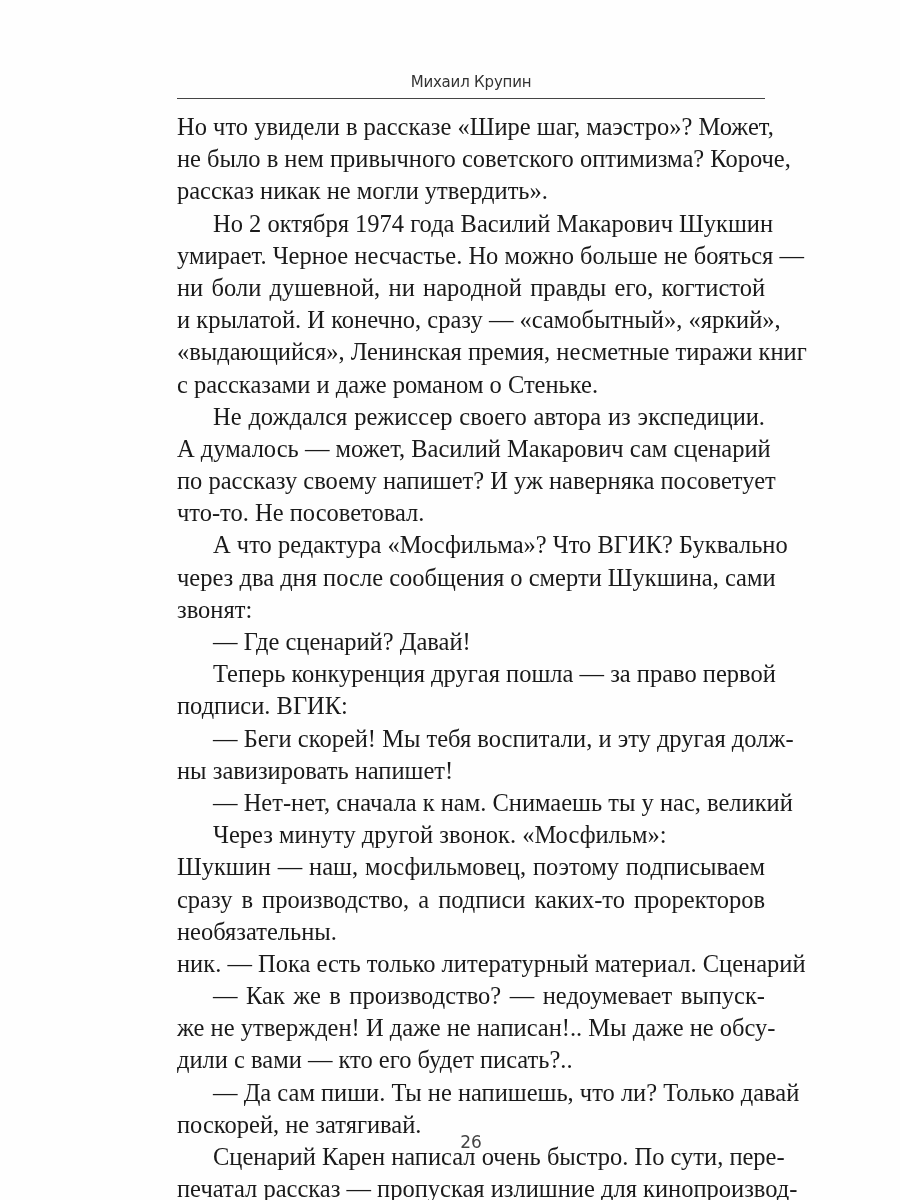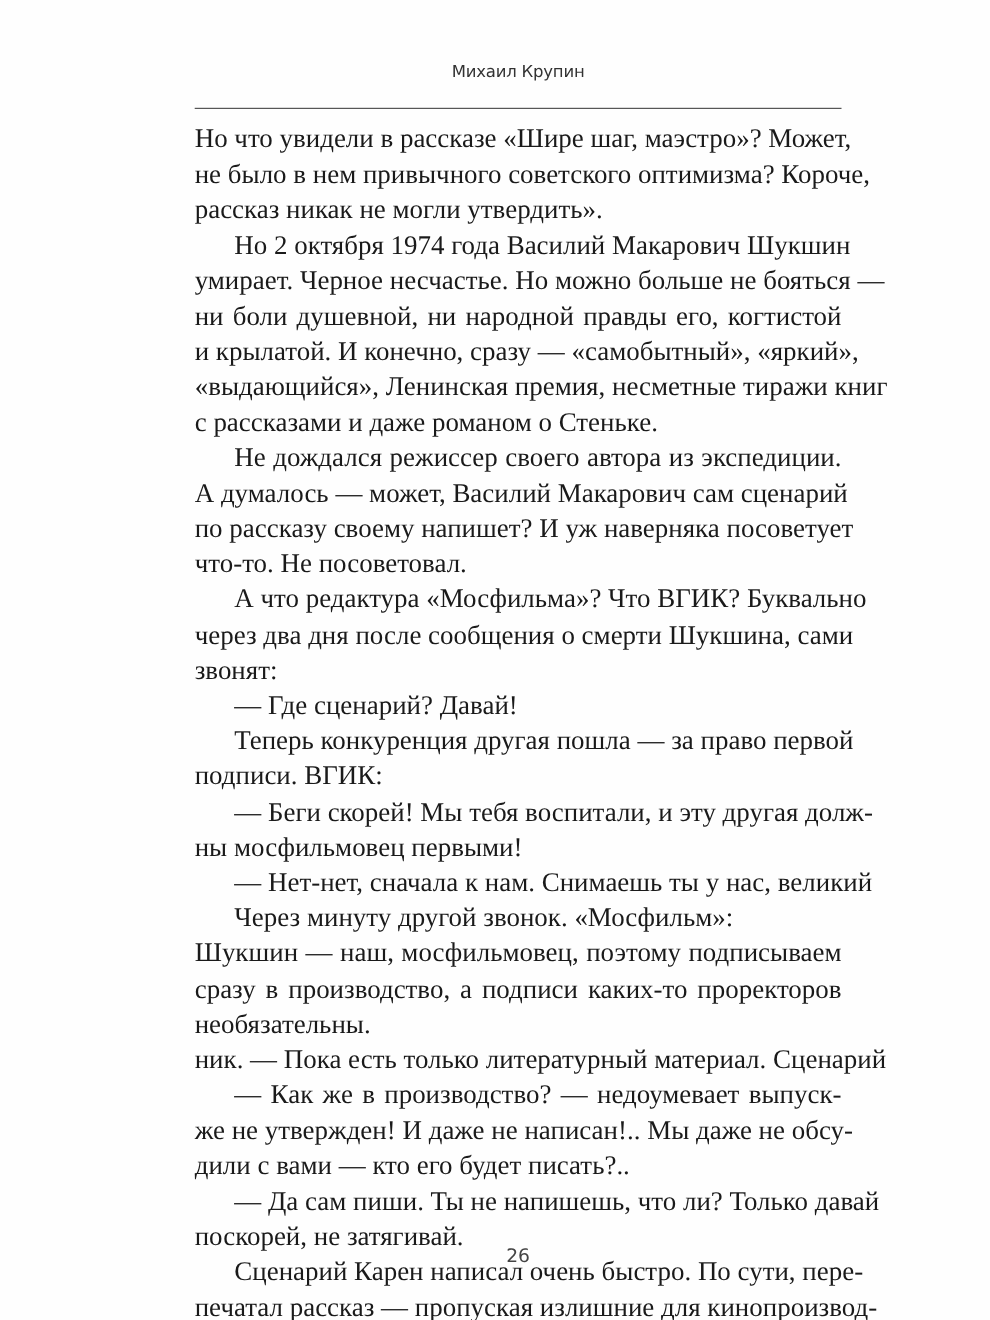--- a/index.html
+++ b/index.html
@@ -5,21 +5,21 @@
   html, body { margin: 0; padding: 0; }
   body {
     width: 900px; height: 1200px; background: #ffffff;
     position: relative; overflow: hidden;
   }
   .page {
     position: absolute; left: 0; top: 0; width: 900px; height: 1200px;
     background: #fefefe;
   }
   .running-head {
-    position: absolute; left: 177px; width: 588px; top: 56px;
+    position: absolute; left: 177px; width: 588px; top: 73px;
     text-align: center;
     font-family: "DejaVu Sans", sans-serif;
     font-size: 15px; color: #333;
     letter-spacing: -0.2px;
   }
   .head-rule {
     position: absolute; left: 177px; width: 588px; top: 98px;
     height: 0; border-top: 1.4px solid #444;
   }
   .body-text {
@@ -58,21 +58,21 @@
       <span class="line">А думалось — может, Василий Макарович сам сценарий</span>
       <span class="line">по рассказу своему напишет? И уж наверняка посоветует</span>
       <span class="line last">что-то. Не посоветовал.</span>
       <span class="line indent">А что редактура «Мосфильма»? Что ВГИК? Буквально</span>
       <span class="line">через два дня после сообщения о смерти Шукшина, сами</span>
       <span class="line last">звонят:</span>
       <span class="line indent last">— Где сценарий? Давай!</span>
       <span class="line indent">Теперь конкуренция другая пошла — за право первой</span>
       <span class="line last">подписи. ВГИК:</span>
       <span class="line indent">— Беги скорей! Мы тебя воспитали, и эту другая долж-</span>
-      <span class="line last">ны мосфильмовец первыми!</span>
+      <span class="line last">ны завизировать напишет!</span>
       <span class="line indent">— Нет-нет, сначала к нам. Снимаешь ты у нас, великий</span>
       <span class="line indent last">Через минуту другой звонок. «Мосфильм»:</span>
       <span class="line">Шукшин — наш, мосфильмовец, поэтому подписываем</span>
       <span class="line">сразу в производство, а подписи каких-то проректоров</span>
       <span class="line last">необязательны.</span>
       <span class="line">ник. — Пока есть только литературный материал. Сценарий</span>
       <span class="line indent">— Как же в производство? — недоумевает выпуск-</span>
       <span class="line">же не утвержден! И даже не написан!.. Мы даже не обсу-</span>
       <span class="line last">дили с вами — кто его будет писать?..</span>
       <span class="line indent">— Да сам пиши. Ты не напишешь, что ли? Только давай</span>

